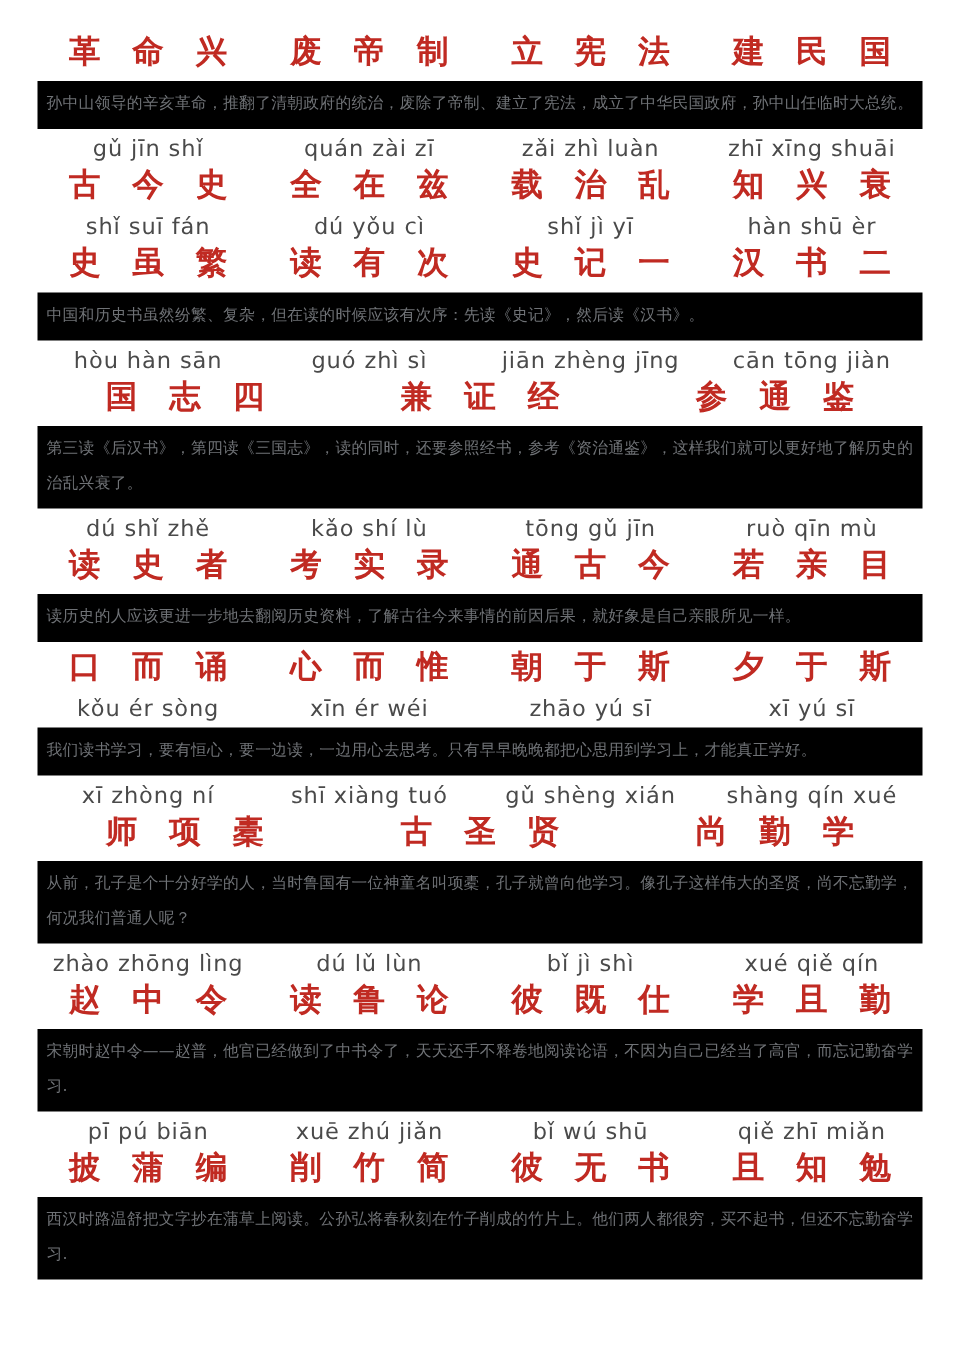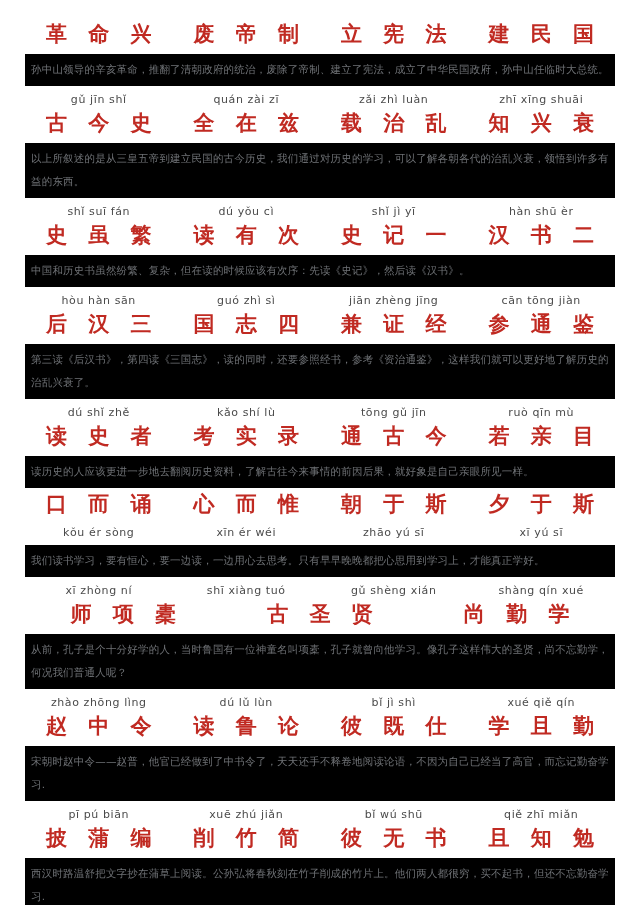--- a/index.html
+++ b/index.html
@@ -31,21 +31,21 @@
   }
   .cell {
     flex: 1 1 25%;
     text-align: center;
   }
   .pinyin-row {
     margin-top: 6px;
     margin-bottom: 0px;
   }
   .pinyin {
-    font-size: 11px;
+    font-size: 15px;
     color: #4a4a4a;
     letter-spacing: 0.6px;
     line-height: 15px;
     white-space: nowrap;
     font-family: "DejaVu Sans", "Liberation Sans", sans-serif;
   }
   .hanzi-row {
     margin-top: 1px;
   }
   .hanzi {
@@ -114,21 +114,20 @@
         <div class="cell">
           <div class="hanzi">全 在 兹</div>
         </div>
         <div class="cell">
           <div class="hanzi">载 治 乱</div>
         </div>
         <div class="cell">
           <div class="hanzi">知 兴 衰</div>
         </div>
       </div>
-      <div class="explain">以上所叙述的是从三皇五帝到建立民国的古今历史，我们通过对历史的学习，可以了解各朝各代的治乱兴衰，领悟到许多有益的东西。</div>
     </div>
     <div class="stanza">
       <div class="line-grid pinyin-row">
         <div class="cell">
           <div class="pinyin">shǐ suī fán</div>
         </div>
         <div class="cell">
           <div class="pinyin">dú yǒu cì</div>
         </div>
         <div class="cell">
@@ -163,23 +162,20 @@
           <div class="pinyin">guó zhì sì</div>
         </div>
         <div class="cell">
           <div class="pinyin">jiān zhèng jīng</div>
         </div>
         <div class="cell">
           <div class="pinyin">cān tōng jiàn</div>
         </div>
       </div>
       <div class="line-grid hanzi-row">
-        <div class="cell">
-          <div class="hanzi">后 汉 三</div>
-        </div>
         <div class="cell">
           <div class="hanzi">国 志 四</div>
         </div>
         <div class="cell">
           <div class="hanzi">兼 证 经</div>
         </div>
         <div class="cell">
           <div class="hanzi">参 通 鉴</div>
         </div>
       </div>

